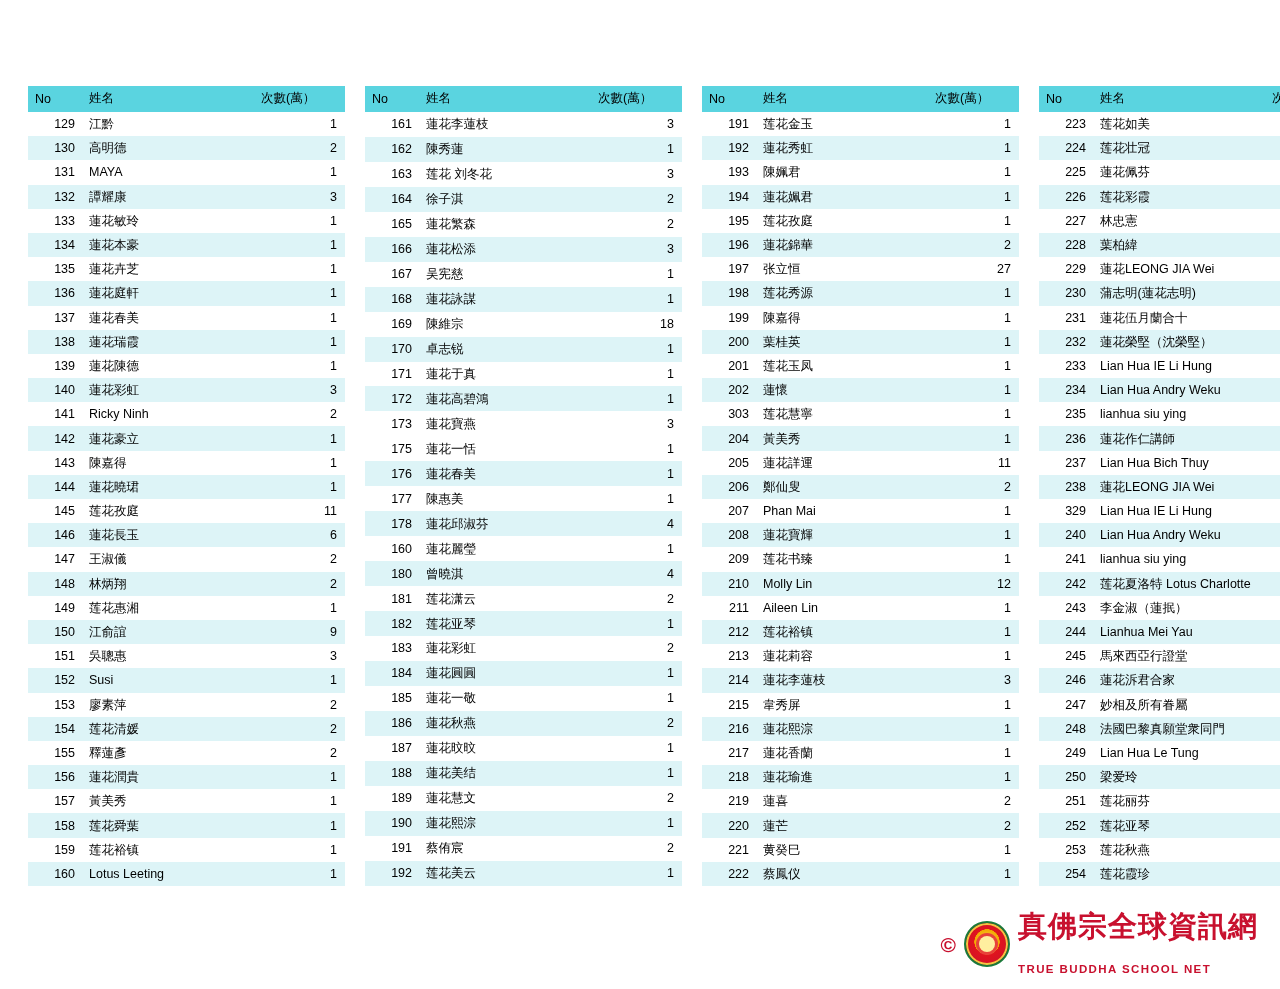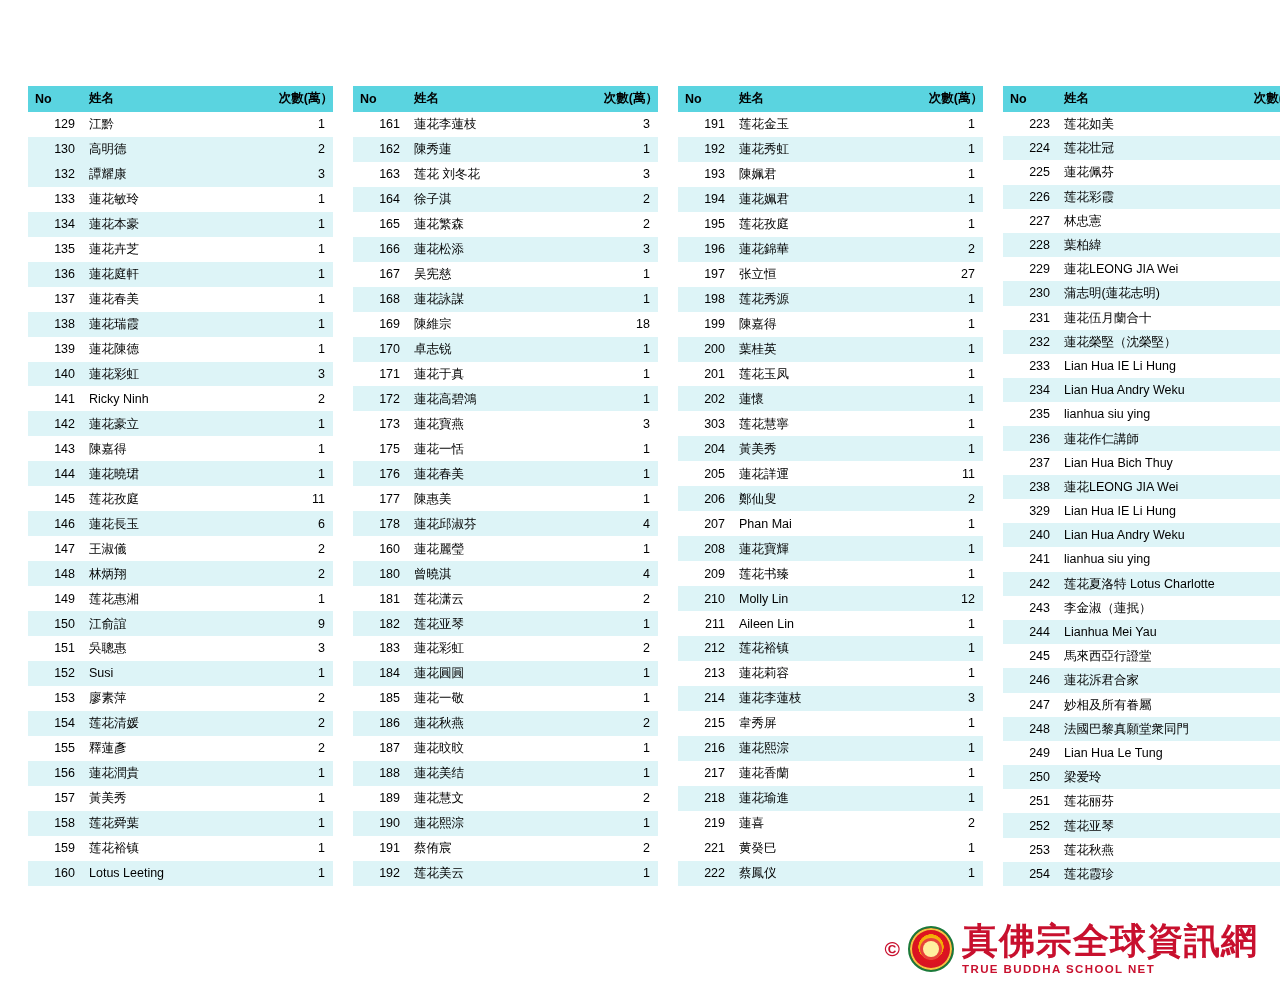--- a/index.html
+++ b/index.html
@@ -27,28 +27,28 @@
   }
   table.reg {
     border-collapse: collapse;
     width: 270px;
     table-layout: fixed;
   }
   table.reg th {
     background: #5ad4e0;
     color: #000000;
     font-size: 12.5px;
-    font-weight: bold;
+    font-weight: normal;
     padding: 4px 6px 5px 6px;
     text-align: left;
     height: 16px;
   }
   table.reg th.no-col { width: 38px; text-align: left; padding-left: 7px; }
   table.reg th.name-col { width: 160px; padding-left: 10px;}
-  table.reg th.cnt-col { width: 72px; text-align: right; padding-right: 0; }
+  table.reg th.cnt-col { width: 72px; text-align: left; padding-right: 12px; }
   table.reg td {
     font-size: 12.5px;
     color: #000000;
     padding: 5.1px 6px;
     height: 14px;
     line-height: 14px;
     white-space: nowrap;
     overflow: hidden;
   }
   table.reg td.no {
@@ -101,32 +101,32 @@
     background: #ffef9f;
     box-shadow: 0 0 0 3px #e8413a;
   }
   .brand {
     display: flex;
     flex-direction: column;
     line-height: 1.05;
   }
   .brand-cn {
     color: #c8102e;
-    font-size: 36px;
+    font-size: 29px;
     font-weight: bold;
     letter-spacing: 1px;
-    font-family: Liberation Sans, sans-serif;
+    font-family: Liberation Mono, monospace;
     text-align: right;
   }
   .brand-en {
     color: #c8102e;
     font-size: 11.5px;
     font-weight: bold;
     letter-spacing: 1.4px;
-    margin-top: 3px;
+    margin-top: 19px;
   }
 </style>
 </head>
 <body>
 
 <div class="page">
   <div class="tables">
       <table class="reg">
         <thead>
           <tr>
@@ -139,20 +139,25 @@
           <tr class="odd">
             <td class="no">129</td>
             <td class="name">江黔</td>
             <td class="cnt">1</td>
           </tr>
           <tr class="even">
             <td class="no">130</td>
             <td class="name">高明德</td>
             <td class="cnt">2</td>
           </tr>
+          <tr class="odd">
+            <td class="no">131</td>
+            <td class="name">MAYA</td>
+            <td class="cnt">1</td>
+          </tr>
           <tr class="even">
             <td class="no">132</td>
             <td class="name">譚耀康</td>
             <td class="cnt">3</td>
           </tr>
           <tr class="odd">
             <td class="no">133</td>
             <td class="name">蓮花敏玲</td>
             <td class="cnt">1</td>
           </tr>
@@ -604,20 +609,25 @@
             <td class="cnt">1</td>
           </tr>
           <tr class="even">
             <td class="no">218</td>
             <td class="name">蓮花瑜進</td>
             <td class="cnt">1</td>
           </tr>
           <tr class="odd">
             <td class="no">219</td>
             <td class="name">蓮喜</td>
+            <td class="cnt">2</td>
+          </tr>
+          <tr class="even">
+            <td class="no">220</td>
+            <td class="name">蓮芒</td>
             <td class="cnt">2</td>
           </tr>
           <tr class="odd">
             <td class="no">221</td>
             <td class="name">黄癸巳</td>
             <td class="cnt">1</td>
           </tr>
           <tr class="even">
             <td class="no">222</td>
             <td class="name">蔡鳳仪</td>

